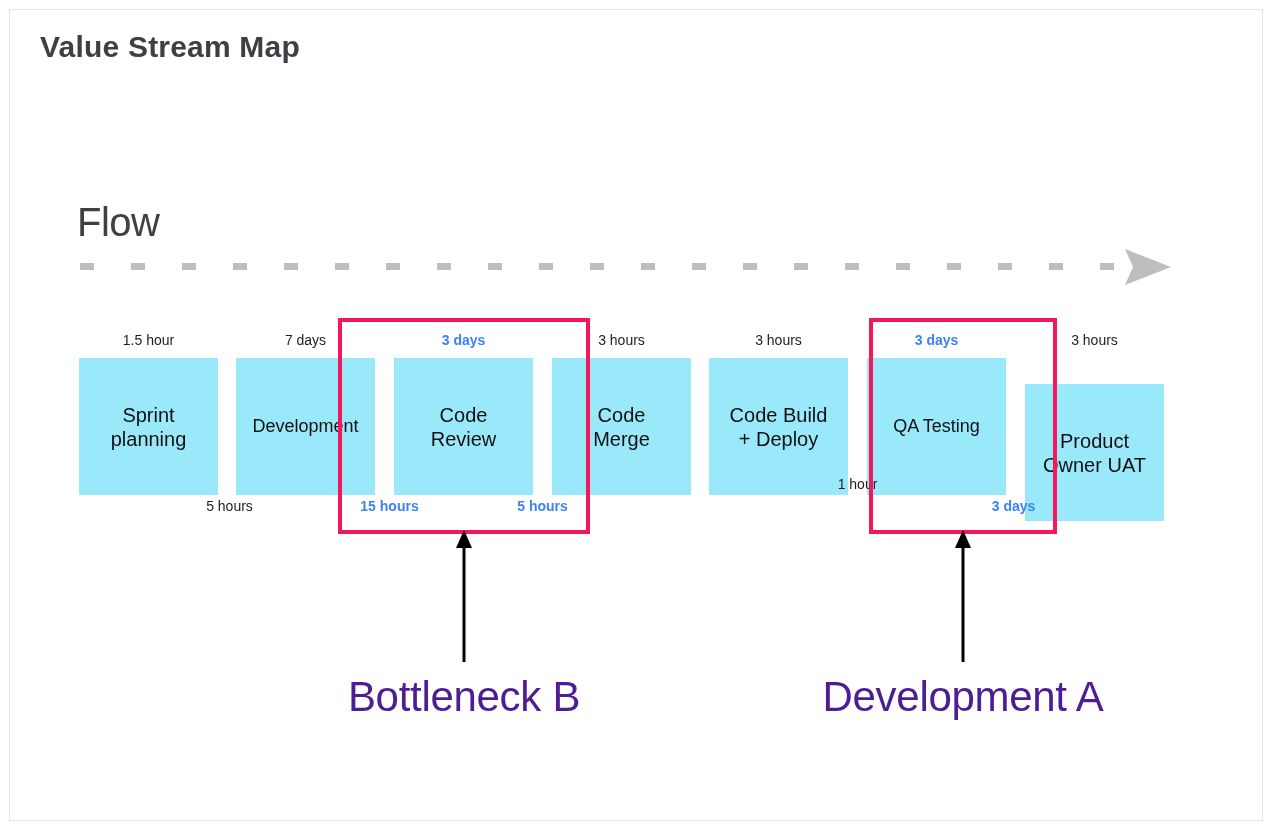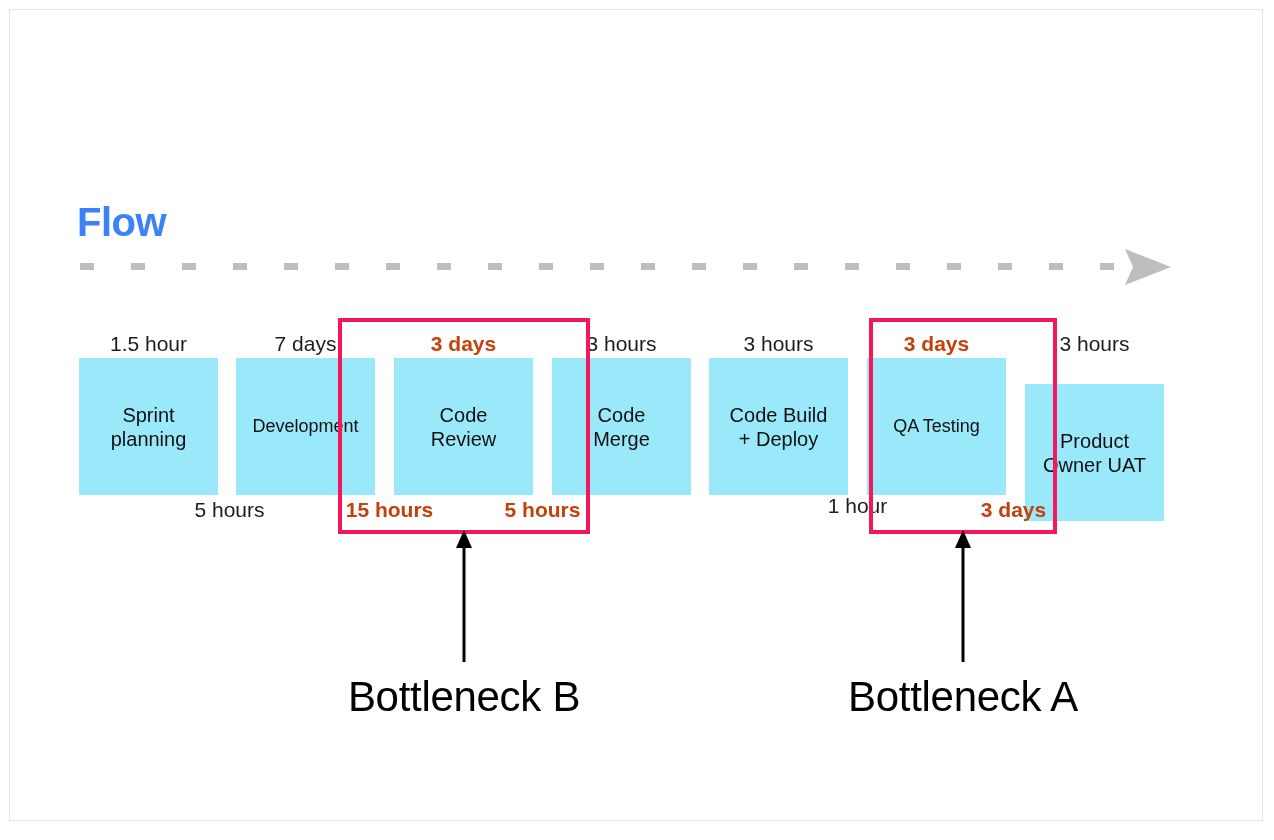--- a/index.html
+++ b/index.html
@@ -37,22 +37,22 @@
     font-weight: bold;
     color: #3c3f43;
     letter-spacing: 0.2px;
     white-space: nowrap;
   }
   #flow-label {
     position: absolute;
     left: 77px;
     top: 200px;
     font-size: 40px;
-    font-weight: bold;
-    color: #3b82f6;
+    font-weight: normal;
+    color: #404040;
     letter-spacing: -0.5px;
     white-space: nowrap;
   }
   
   #flow-line {
     position: absolute;
     left: 80px;
     top: 263px;
     width: 1035px;
     height: 7px;
@@ -87,57 +87,58 @@
     padding: 0 2px;
     white-space: pre-line;
   }
   .pbox-label.sz-lg { font-size: 20px; }
   .pbox-label.sz-sm { font-size: 18px; }
 
   
   .tlabel {
     position: absolute;
     text-align: center;
-    font-size: 21px;
+    font-size: 14px;
     color: #1d1d1f;
     white-space: nowrap;
   }
   .tlabel.bold {
     font-weight: bold;
-    color: #c2410c;
+    color: #3b82f6;
   }
 
   
   .hl-box {
     position: absolute;
     border: 4px solid #f4175c;
     box-sizing: border-box;
     background: transparent;
   }
 
   
   .bn-arrow {
     position: absolute;
   }
   .bn-text {
     position: absolute;
     font-size: 42px;
-    color: #000000;
+    color: #4c1d95;
     white-space: nowrap;
     text-align: center;
     letter-spacing: -0.3px;
   }
 </style>
 </head>
 <body>
 
 <div id="canvas">
 
   <div id="page-frame"></div>
 
+  <div id="title">Value Stream Map</div>
 
   <div id="flow-label">Flow</div>
 
   <div id="flow-line"></div>
 
   <svg id="flow-arrow" viewBox="0 0 46 36" xmlns="http://www.w3.org/2000/svg">
     <path d="M0,0 L46,18 L0,36 L8,18 Z" fill="#bcbec0"></path>
   </svg>
 
   <div class="pbox" style="left:236px; top:358px; width:139px; height:137px;">
@@ -186,33 +187,33 @@
   <div class="tlabel bold" style="left:867px; top:332px; width:139px;">3 days</div>
 
   <div class="tlabel" style="left:1025px; top:332px; width:139px;">3 hours</div>
 
   <div class="tlabel" style="left:160px; top:498px; width:139px;">5 hours</div>
 
   <div class="tlabel bold" style="left:320px; top:498px; width:139px;">15 hours</div>
 
   <div class="tlabel bold" style="left:473px; top:498px; width:139px;">5 hours</div>
 
-  <div class="tlabel" style="left:788px; top:494px; width:139px;">1 hour</div>
+  <div class="tlabel" style="left:788px; top:476px; width:139px;">1 hour</div>
 
   <div class="tlabel bold" style="left:944px; top:498px; width:139px;">3 days</div>
 
   <div class="hl-box" style="left:338px; top:318px; width:252px; height:216px;"></div>
 
   <div class="hl-box" style="left:869px; top:318px; width:188px; height:216px;"></div>
 
   <svg class="bn-arrow" viewBox="0 0 20 132" xmlns="http://www.w3.org/2000/svg" style="left:454px; top:530px; width:20px; height:132px;">
     <line x1="10" y1="132" x2="10" y2="16" stroke="#000000" stroke-width="3"></line>
     <path d="M10,0 L18,18 L2,18 Z" fill="#000000"></path>
   </svg>
   <div class="bn-text" style="left:314px; top:673px; width:300px;">Bottleneck B</div>
 
   <svg class="bn-arrow" viewBox="0 0 20 132" xmlns="http://www.w3.org/2000/svg" style="left:953px; top:530px; width:20px; height:132px;">
     <line x1="10" y1="132" x2="10" y2="16" stroke="#000000" stroke-width="3"></line>
     <path d="M10,0 L18,18 L2,18 Z" fill="#000000"></path>
   </svg>
-  <div class="bn-text" style="left:813px; top:673px; width:300px;">Bottleneck A</div>
+  <div class="bn-text" style="left:813px; top:673px; width:300px;">Development A</div>
 
 </div>
 
 </body></html>

